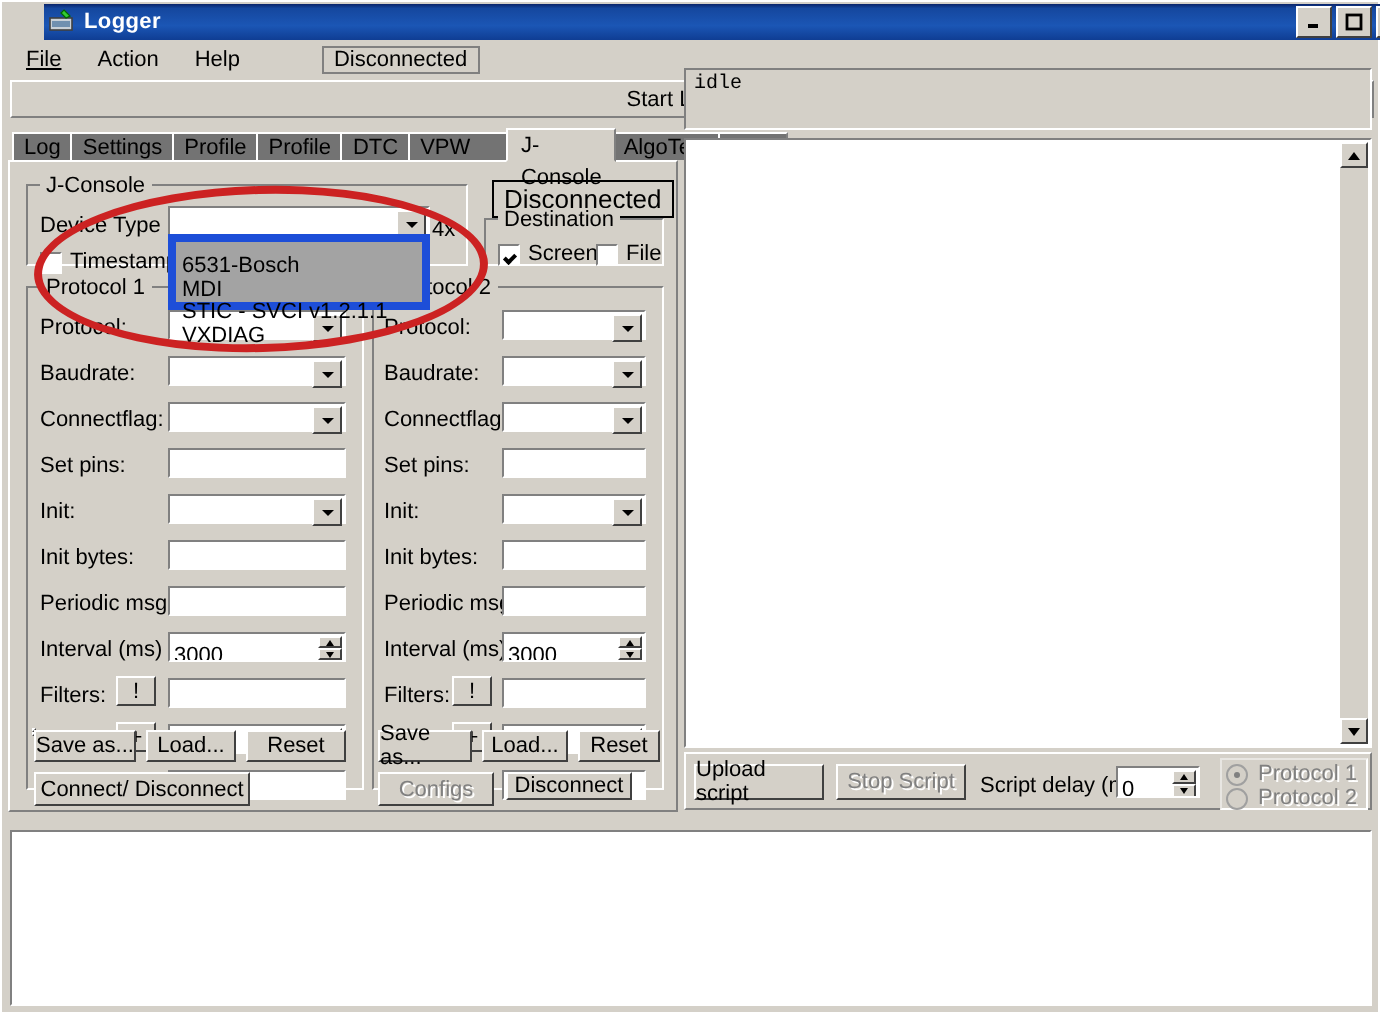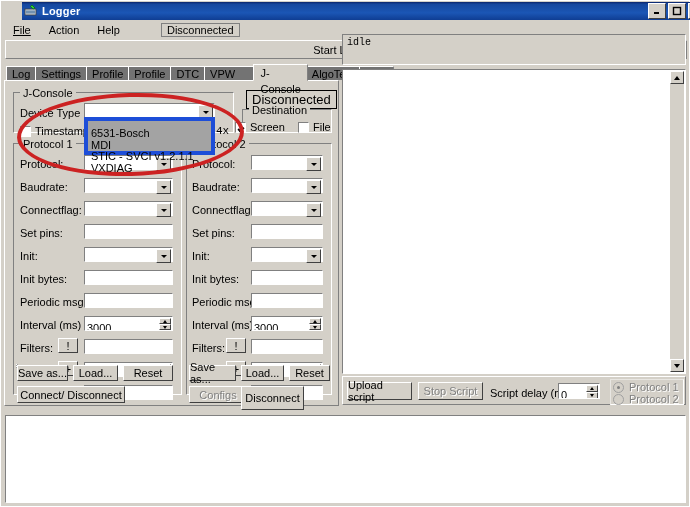--- a/index.html
+++ b/index.html
@@ -257,34 +257,34 @@
     </div>
     <span class="lbl" style="left:15px;top:26px;">Device Type</span>
     <div class="combo" style="left:79px;top:22px;width:131px;height:15px;">
       <span class="cval"></span>
       <span class="arrow"></span>
     </div>
     <div class="chk" style="left:15px;top:44px;">
       <span class="chkbox"></span>
       <span>Timestamp</span>
     </div>
-    <span class="lbl" style="left:211px;top:44px;font-family:Liberation Mono, monospace;">4x</span>
+    <span class="lbl" style="left:211px;top:28px;">4x</span>
 
     <div class="droplist" style="left:79px;top:36px;width:131px;height:38px;">
       <div class="dropitem">6531-Bosch</div>
       <div class="dropitem">MDI</div>
       <div class="dropitem">STIC - SVCI v1.2.1.1</div>
       <div class="dropitem">VXDIAG</div>
     </div>
 
     <div class="lbl" style="left:241px;top:9px;border:1px solid #000;padding:1px 5px;font-size:13px;background:#d4d0c8;">Disconnected</div>
     <div class="group" style="left:237px;top:28px;width:88px;height:22px;">
       <span class="glabel">Destination</span>
     </div>
-    <div class="chk" style="left:230px;top:40px;">
+    <div class="chk" style="left:244px;top:40px;">
       <span class="chkbox on"></span>
       <span>Screen</span>
     </div>
     <div class="chk" style="left:293px;top:40px;">
       <span class="chkbox"></span>
       <span>File</span>
     </div>
 
     <div class="group" style="left:8px;top:62px;width:167px;height:250px;">
       <span class="glabel">Protocol 1</span>
@@ -415,21 +415,21 @@
       <span class="cval"></span>
       <span class="arrow"></span>
     </div>
     <span class="lbl" style="left:187px;top:307px;">Configs:</span>
     <div class="field" style="left:246px;top:304px;width:72px;height:15px;"></div>
 
     <div class="btn" style="left:184px;top:284px;width:47px;height:16px;">Save as...</div>
     <div class="btn" style="left:236px;top:284px;width:43px;height:16px;">Load...</div>
     <div class="btn" style="left:284px;top:284px;width:41px;height:16px;">Reset</div>
     <div class="btn disabled" style="left:184px;top:305px;width:58px;height:17px;">Configs</div>
-    <div class="btn" style="left:236px;top:305px;width:63px;height:24px;">Disconnect</div>
+    <div class="btn" style="left:248px;top:305px;width:63px;height:14px;">Disconnect</div>
 
   </div>
 
   <div class="annot-oval"></div>
 
   <div class="status-box">idle</div>
 
   <div class="console-box">
     <div style="position:absolute;left:2px;top:2px;right:17px;bottom:2px;font-family:'Liberation Mono',monospace;font-size:10px;color:#000;white-space:pre;overflow:hidden;"></div>
     <div class="vscroll">

